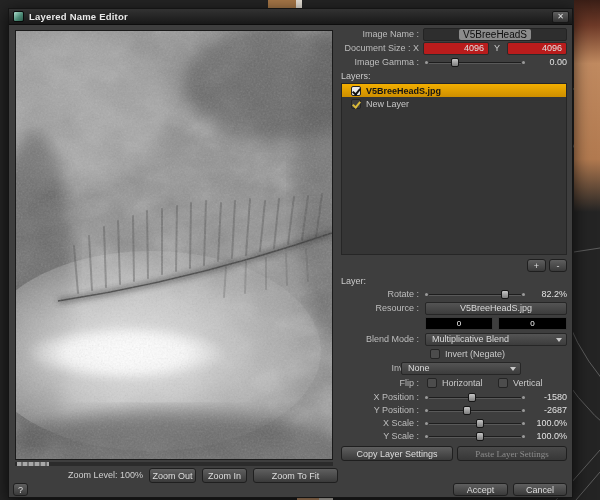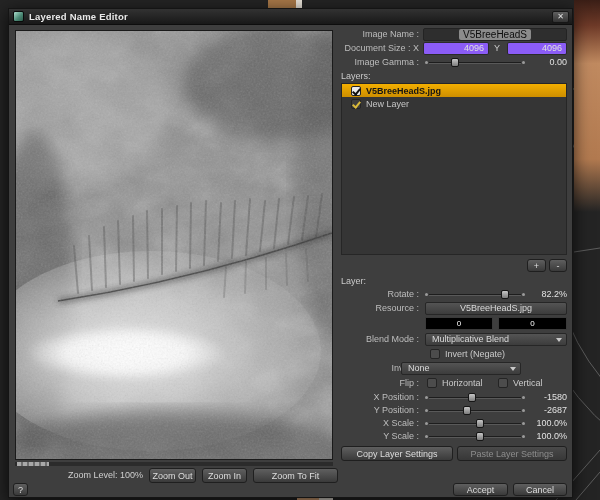--- a/index.html
+++ b/index.html
@@ -33,28 +33,28 @@
   .zoom-level { position:absolute; left:0; top:2px; width:128px; text-align:right;
                 color:#cfcfcf; font-size:9px; }
   
   .lbl { position:absolute; height:13px; line-height:13px; font-size:9px;
          color:#bdbdbd; text-align:right; white-space:nowrap; }
   .lbl-left { text-align:left; color:#cacaca; }
   .val { position:absolute; height:13px; line-height:13px; font-size:9px;
          color:#e2e2e2; text-align:right; white-space:nowrap; }
   .field { position:absolute; height:13px; background:#2e2e2e; border:1px solid #232323;
            border-radius:2px; font-size:9px; line-height:11px; color:#e0e0e0; }
-  .field.num { text-align:right; padding-right:4px; background:#8b5cf6; border-color:#2a2a2a; }
+  .field.num { text-align:right; padding-right:4px; background:#b91c1c; border-color:#2a2a2a; }
   .field.center { display:flex; align-items:center; justify-content:center; }
   .sel-text { background:#8b8b8b; color:#0d0d0d; padding:0 4px; border-radius:2px;
               font-size:10px; line-height:11px; }
   .btn { position:absolute; background:linear-gradient(#5f5f5f,#3a3a3a); border:1px solid #1f1f1f;
          border-radius:3px; color:#dedede; font-size:9px; display:flex; align-items:center;
          justify-content:center; cursor:default; }
-  .btn.disabled { color:#8d8d8d; background:linear-gradient(#4a4a4a,#373737); }
+  .btn.disabled { color:#8d8d8d; background:linear-gradient(#4a4a4a,#373737);font-family:Liberation Serif, serif; }
   .dropdown { position:absolute; height:13px; background:linear-gradient(#545454,#3c3c3c);
               border:1px solid #262626; border-radius:2px; color:#dadada; font-size:9px;
               line-height:11px; padding:0 14px 0 6px; white-space:nowrap; }
   .dropdown.center { text-align:center; padding:0 6px; }
   .dd-arrow { position:absolute; right:4px; top:4px; width:0; height:0;
               border-left:3px solid transparent; border-right:3px solid transparent;
               border-top:4px solid #c9c9c9; }
   .slider { position:absolute; height:13px; }
   .sl-track { position:absolute; left:4px; right:4px; top:6px; height:1px; background:#1d1d1d;
               box-shadow:0 1px 0 rgba(255,255,255,.14); }

